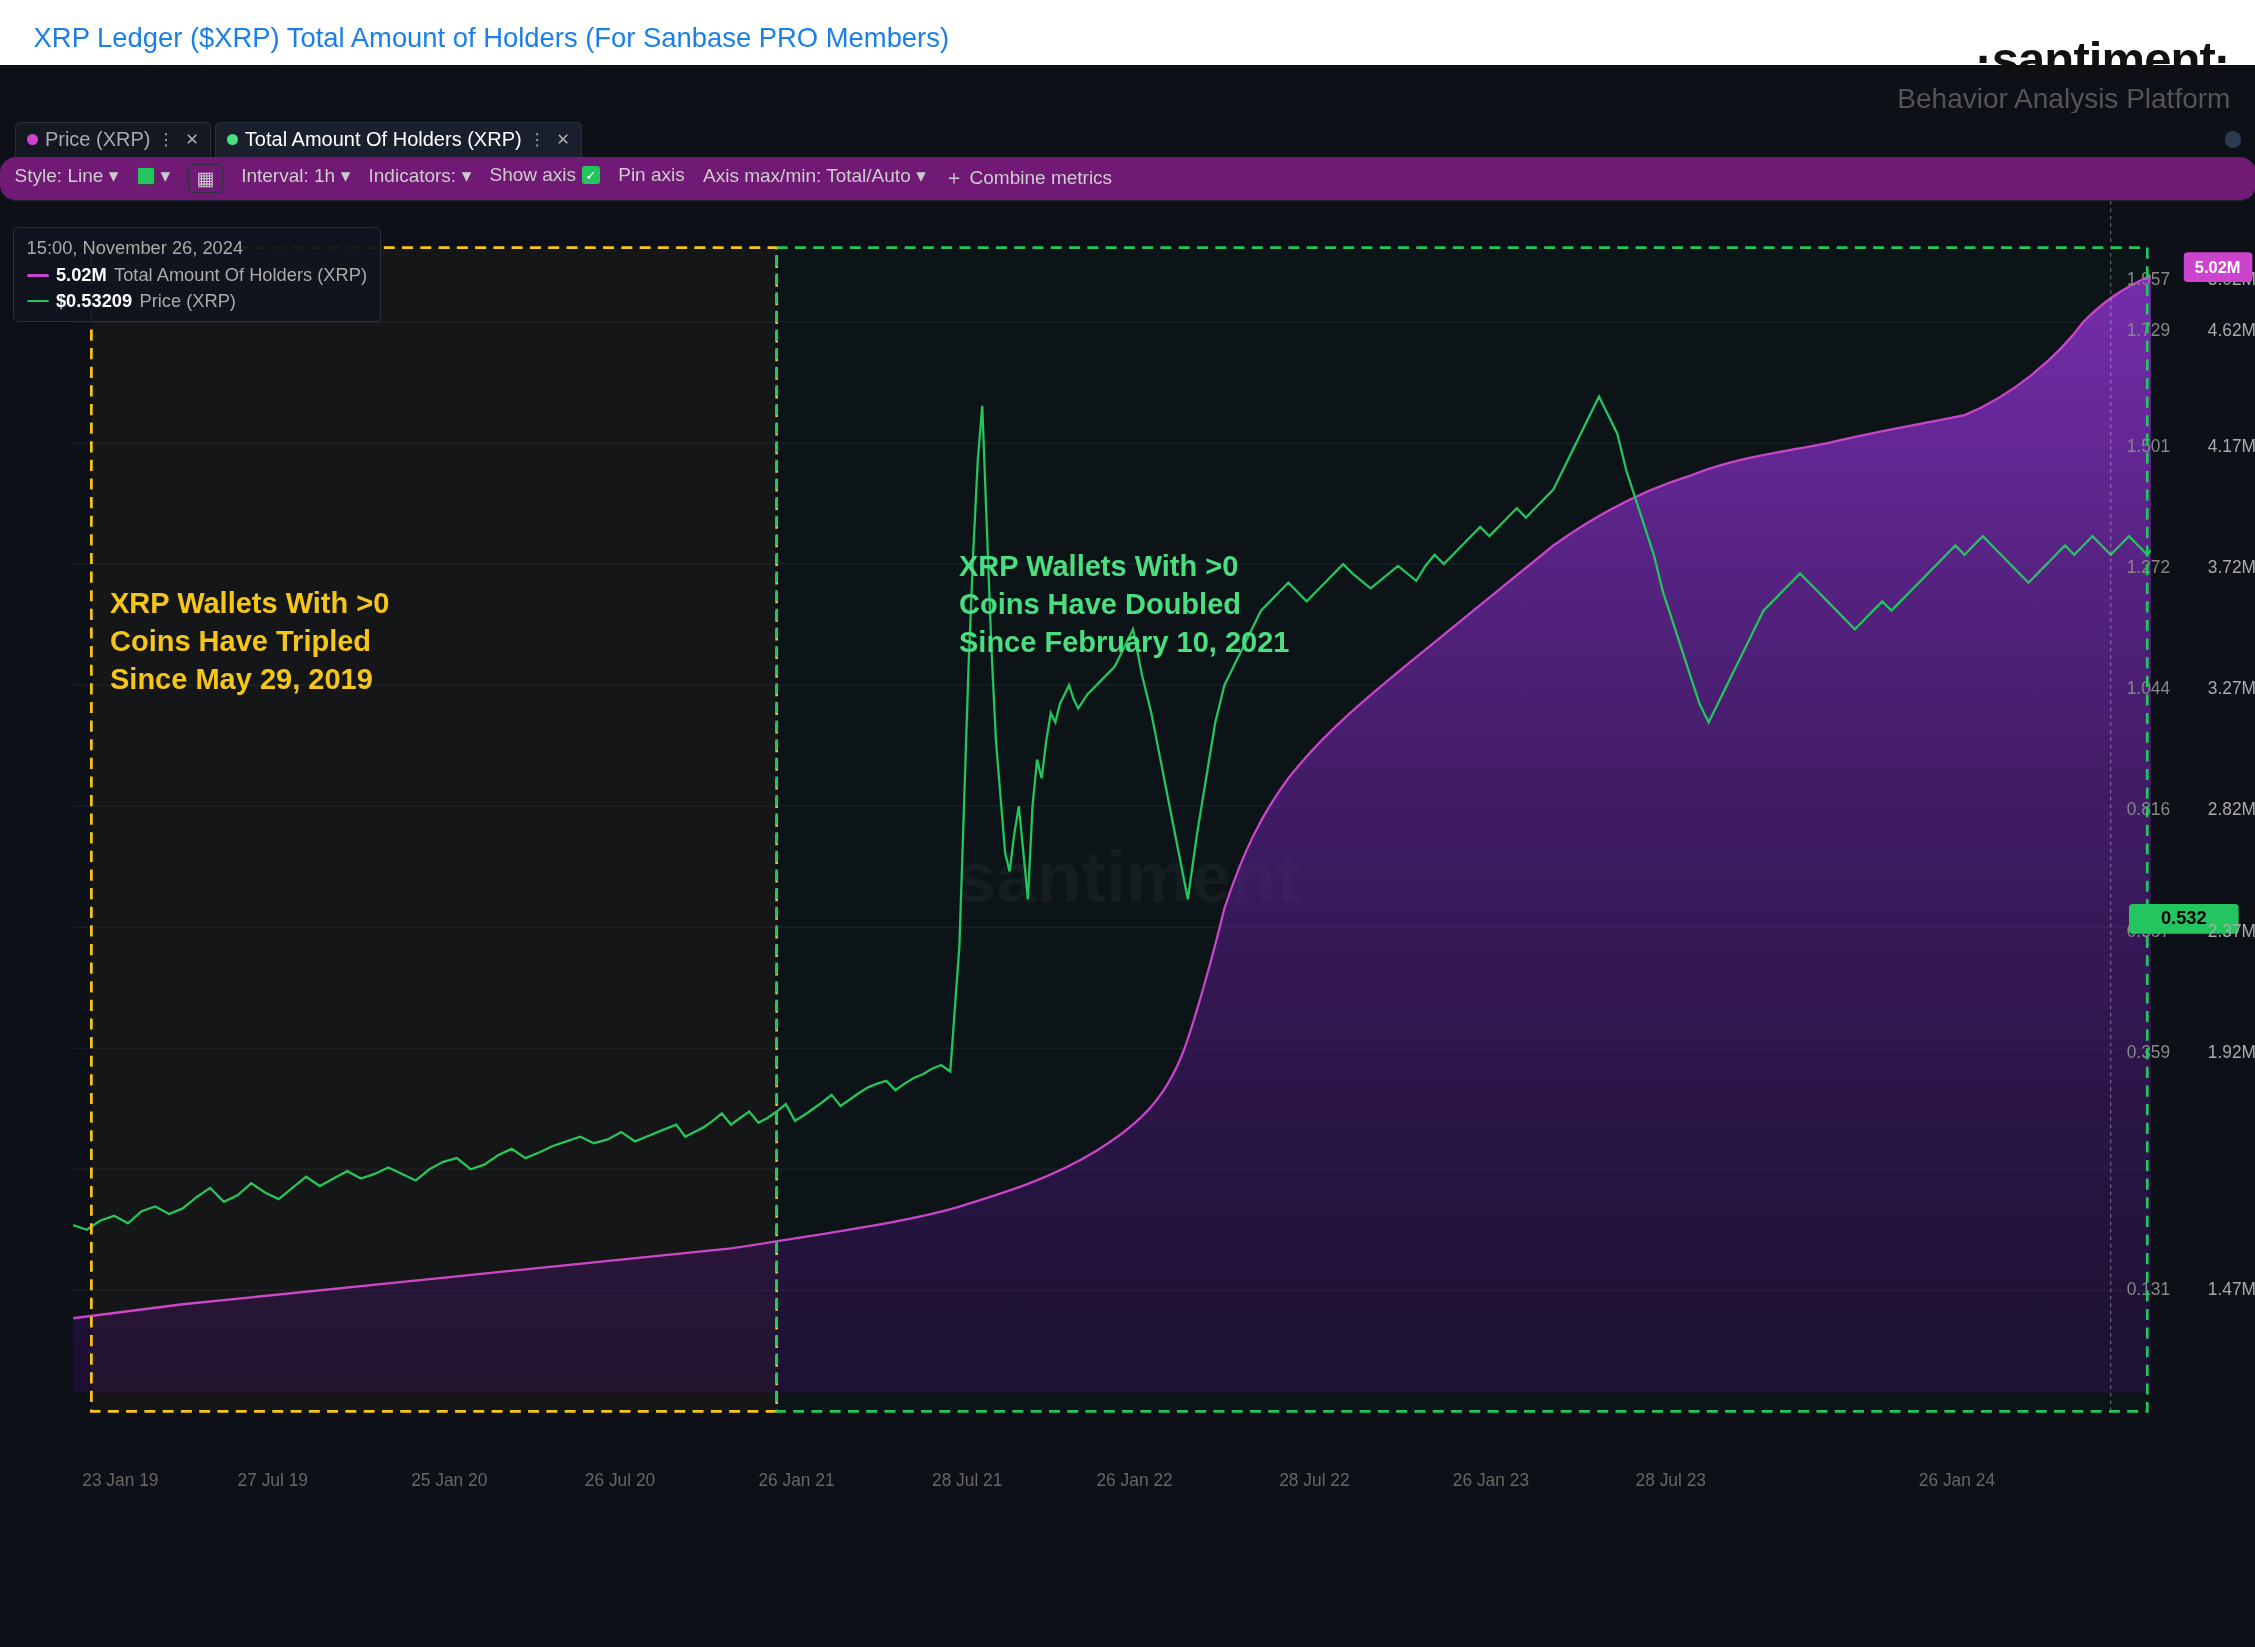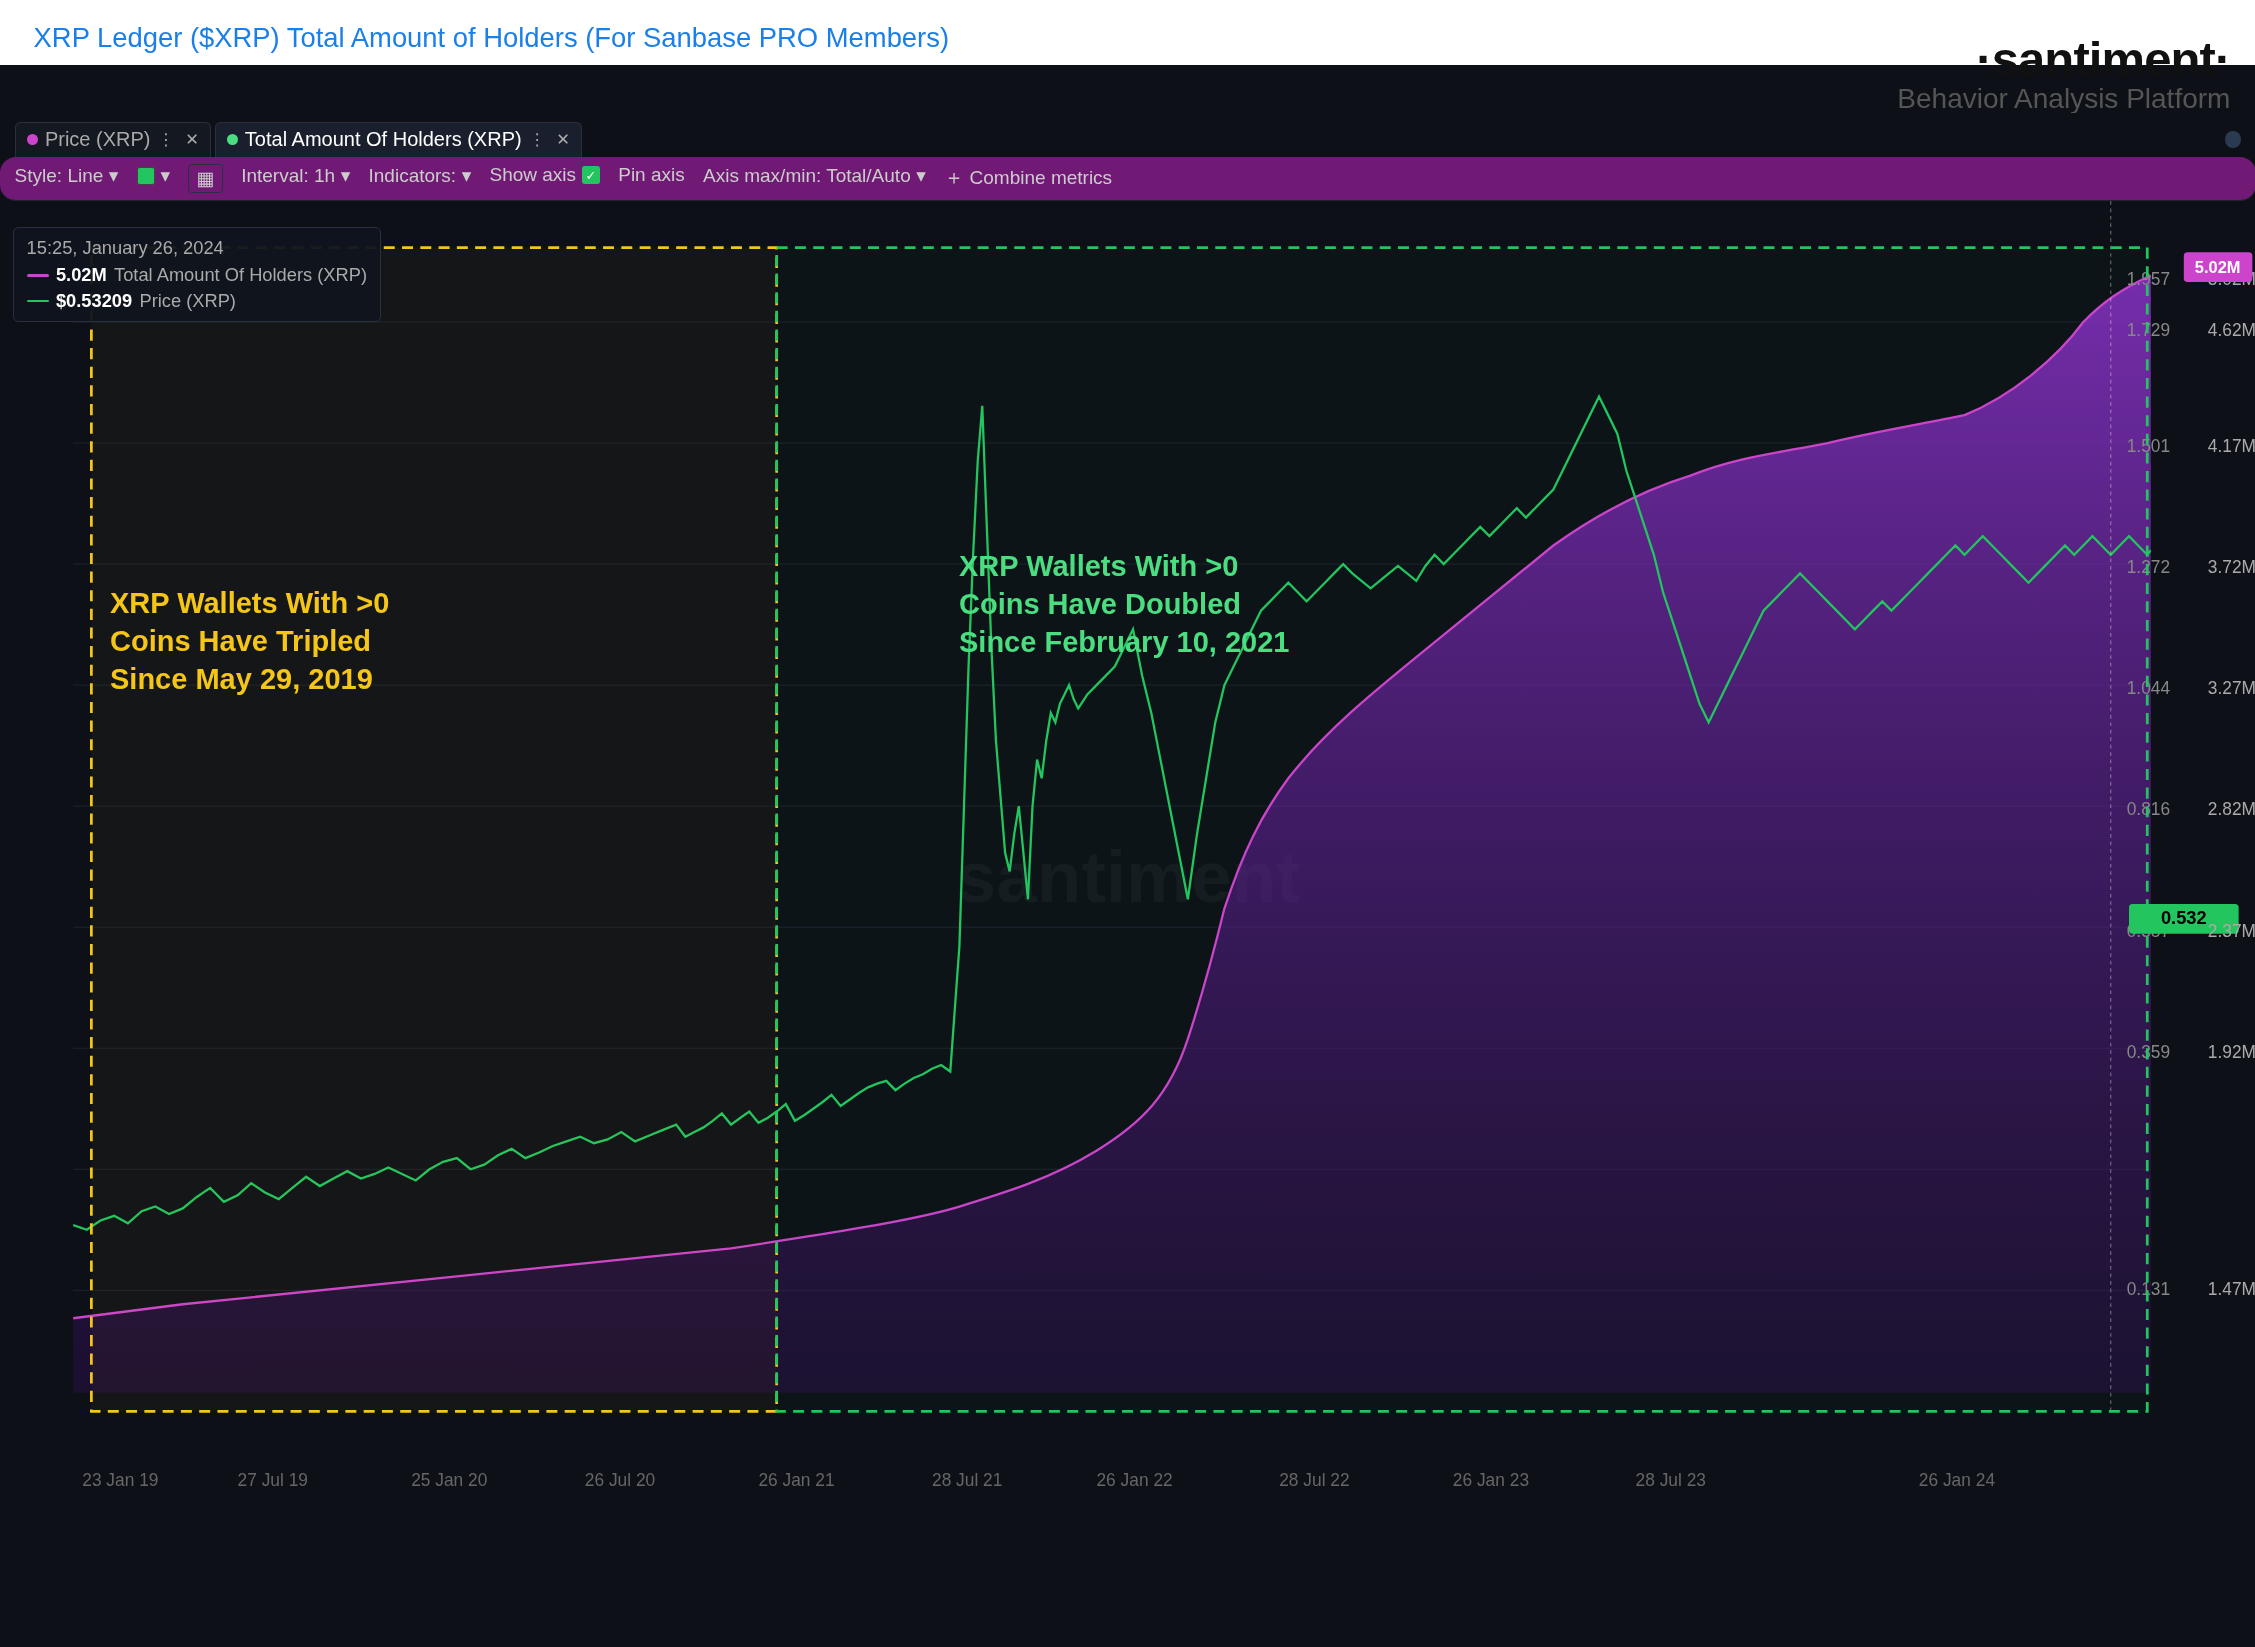--- a/index.html
+++ b/index.html
@@ -471,21 +471,21 @@
         <text x="1790" y="1380" fill="#666" font-size="19">28 Jul 23</text>
         <text x="2100" y="1380" fill="#666" font-size="19">26 Jan 24</text>
 
         <rect x="100" y="50" width="750" height="1250" fill="rgba(245,197,24,0.03)" stroke="#f5c518" stroke-width="3" stroke-dasharray="12,8"></rect>
 
         <rect x="850" y="50" width="1500" height="1250" fill="rgba(34,197,94,0.02)" stroke="#22c55e" stroke-width="3" stroke-dasharray="12,8"></rect>
 
       </svg>
 
       <div class="tooltip-box">
-        <div class="tooltip-date">15:25, January 26, 2024</div>
+        <div class="tooltip-date">15:00, November 26, 2024</div>
         <div class="tooltip-row">
           <div class="tooltip-line" style="background:#cc44cc;"></div>
           <span style="font-weight:700;">5.02M</span>
           <span style="color:#aaa;">Total Amount Of Holders (XRP)</span>
         </div>
         <div class="tooltip-row">
           <div class="tooltip-line" style="background:#22c55e;"></div>
           <span style="font-weight:700;">$0.53209</span>
           <span style="color:#aaa;">Price (XRP)</span>
         </div>

